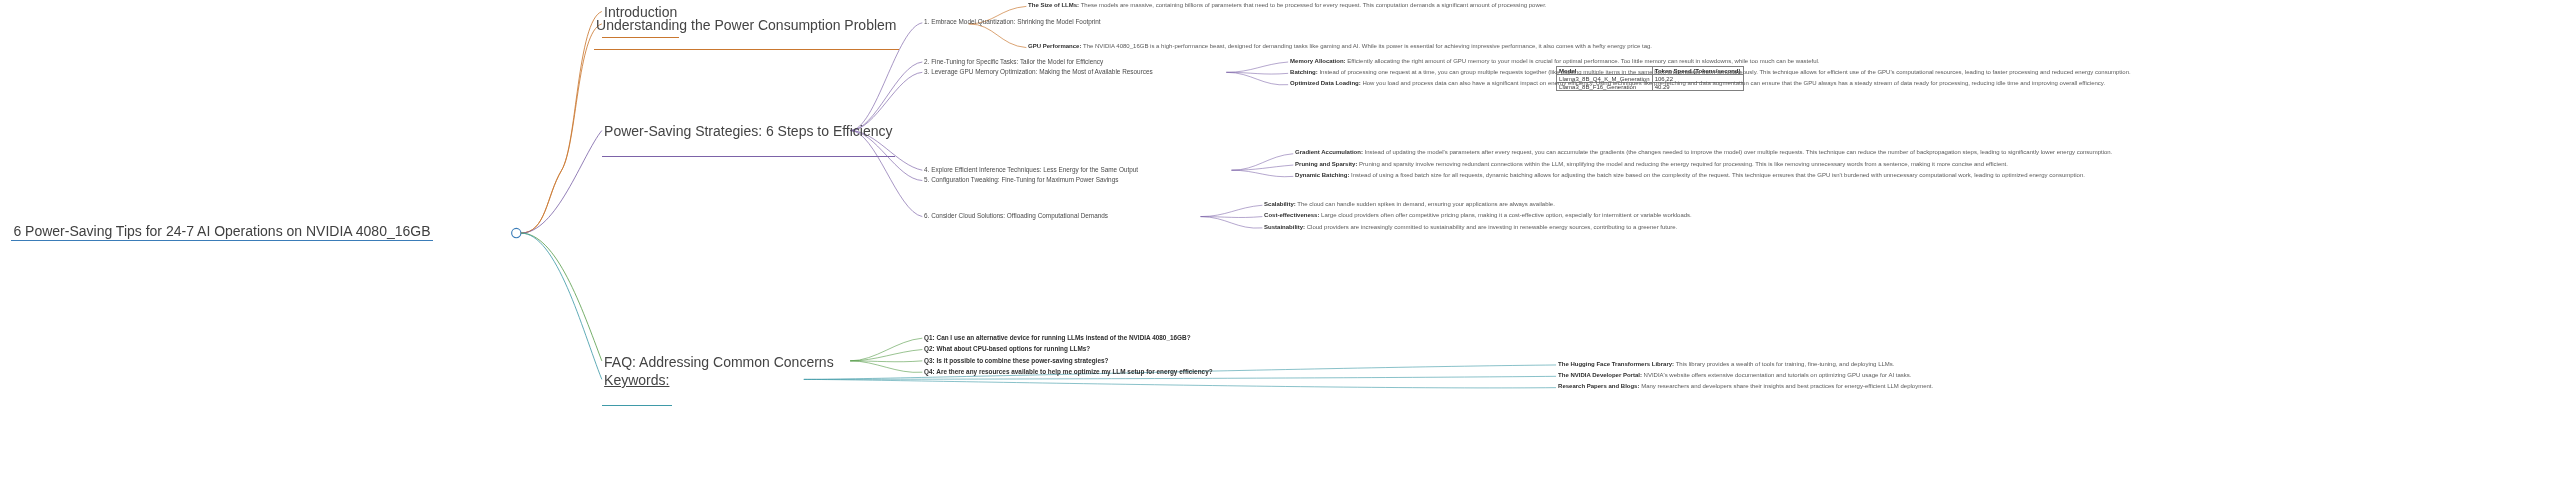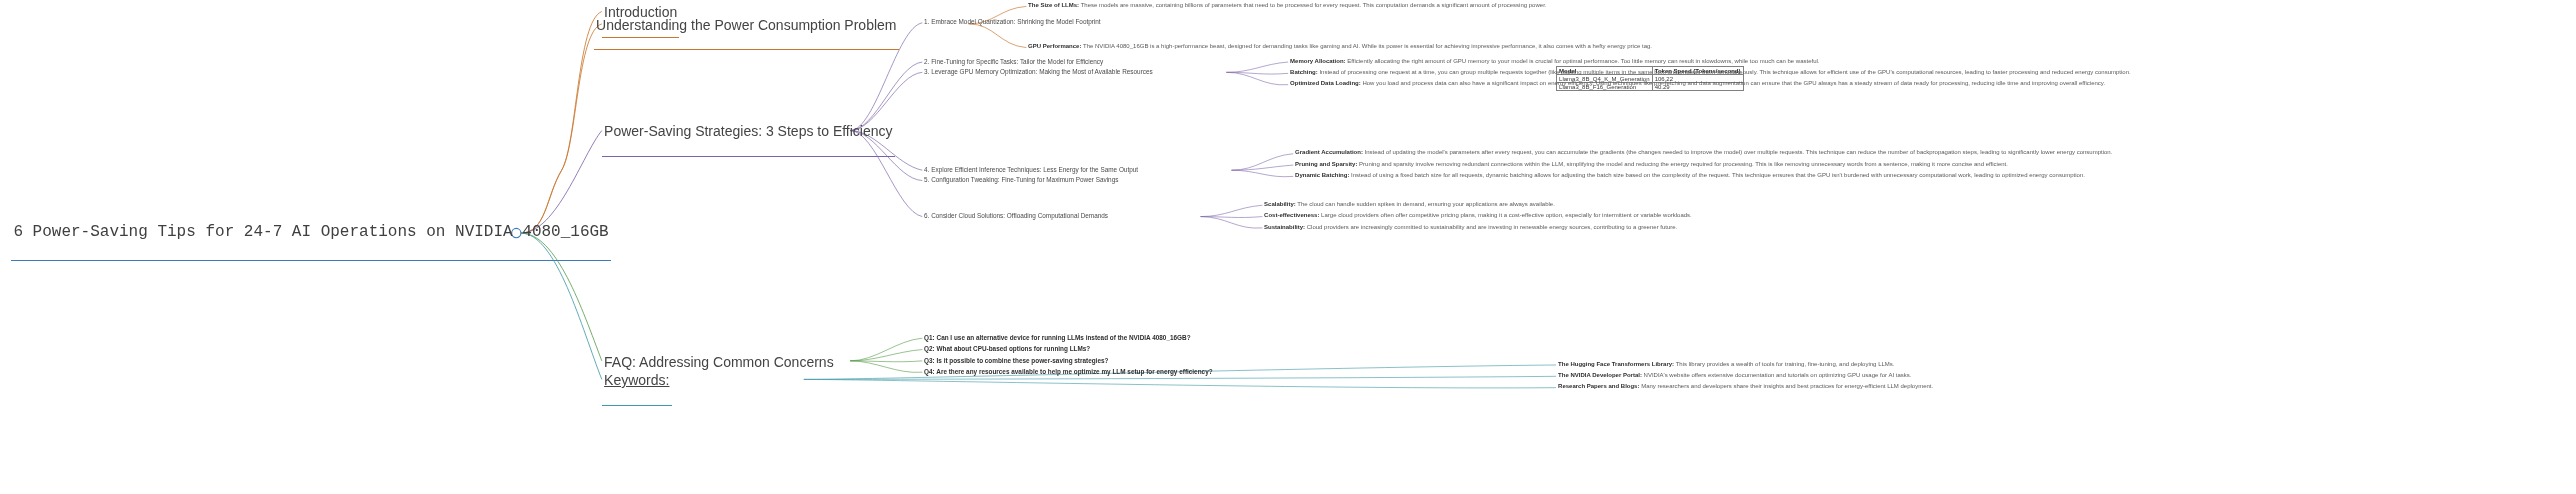--- a/index.html
+++ b/index.html
@@ -33,25 +33,24 @@
     position: absolute;
     white-space: nowrap;
     line-height: 1.15;
   }
   .node .node-text {
     display: block;
     padding: 0 2.1px 0.5px 2.1px;
   }
   
   .root {
-    font-size: 16px;
+    font-size: 14px;
     color: #404040;
     border-bottom: 1.5px solid #3a7cb8;
-    padding-bottom: 18px;
-    font-family: Liberation Mono, monospace;
+    padding-bottom: 0;
   }
   
   .lvl2 {
     font-size: 14px;
     color: #444444;
     border-bottom: 1px solid #c9772f;
     padding-bottom: 16px;
   }
   .lvl2.purple { border-bottom-color: #7c63a8; }
   .lvl2.teal   { border-bottom-color: #3f9aa8; text-decoration: underline; }
@@ -155,21 +154,21 @@
 
   <div class="node lvl4" style="left:1026px; top:2.1px;">
     <span class="node-text"><b>The Size of LLMs:</b><span> These models are massive, containing billions of parameters that need to be processed for every request. This computation demands a significant amount of processing power.</span></span>
   </div>
 
   <div class="node lvl4" style="left:1026px; top:43px;">
     <span class="node-text"><b>GPU Performance:</b><span> The NVIDIA 4080_16GB is a high-performance beast, designed for demanding tasks like gaming and AI. While its power is essential for achieving impressive performance, it also comes with a hefty energy price tag.</span></span>
   </div>
 
   <div class="node lvl2 purple" style="left:602px; top:123px;">
-    <span class="node-text">Power-Saving Strategies: 3 Steps to Efficiency</span>
+    <span class="node-text">Power-Saving Strategies: 6 Steps to Efficiency</span>
   </div>
 
   <div class="node lvl3" style="left:922px; top:18px;">
     <span class="node-text">1. Embrace Model Quantization: Shrinking the Model Footprint</span>
   </div>
 
   <table class="perf-table" style="left:1556px; top:66px;">
     <thead>
       <tr>
         <th>Model</th>

